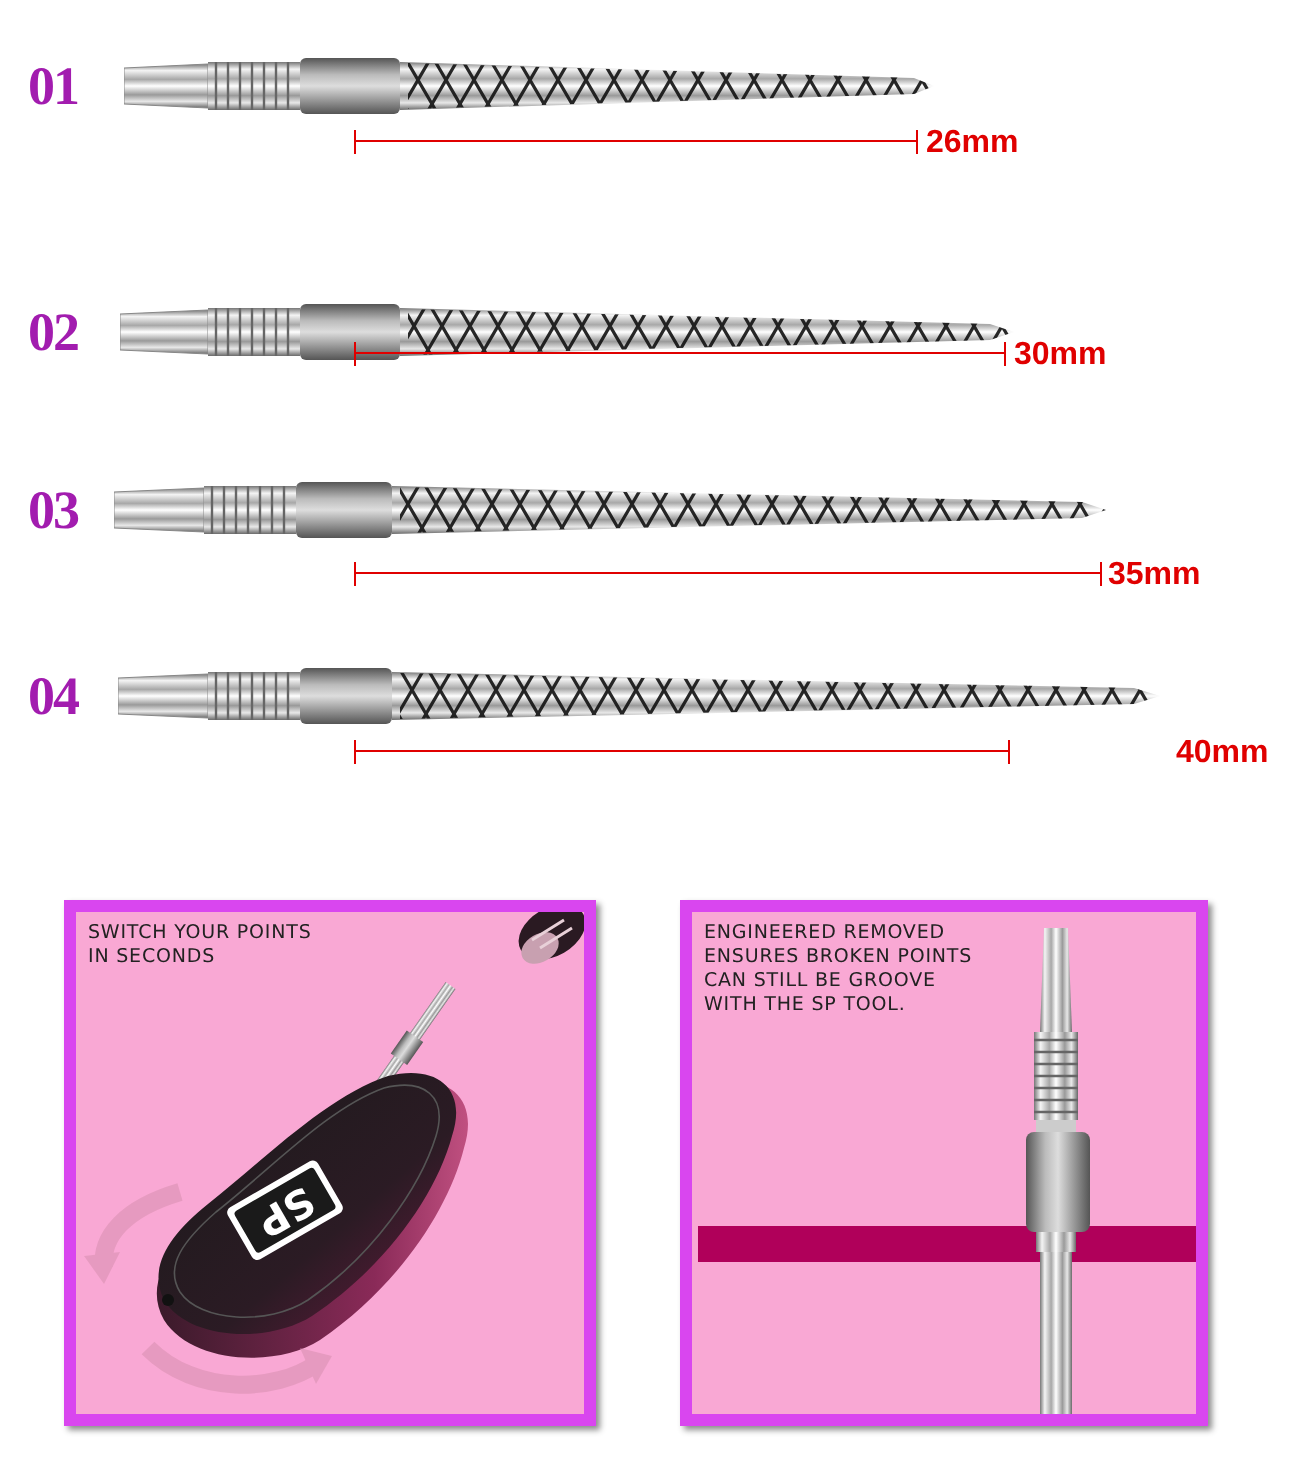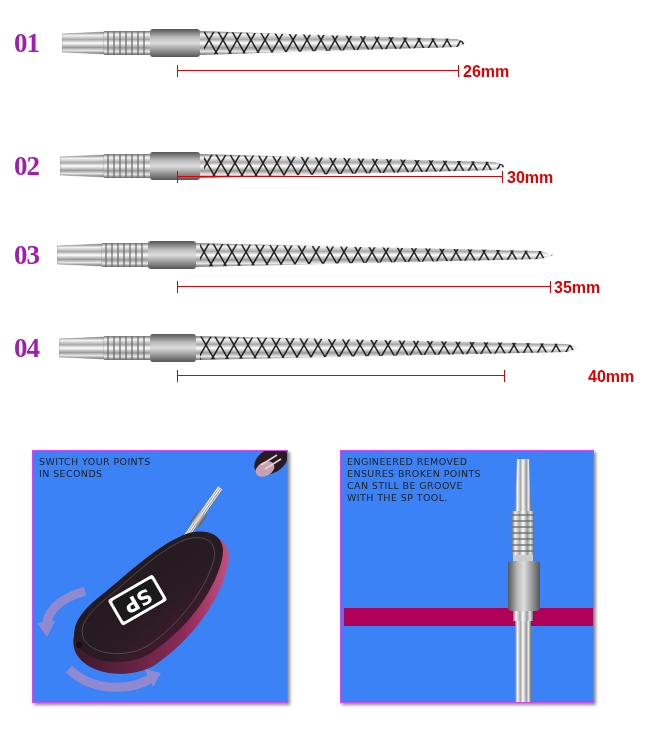--- a/index.html
+++ b/index.html
@@ -7,21 +7,21 @@
   .row { position: absolute; left: 0; width: 650px; height: 70px; }
   .row-label { position: absolute; left: 14px; font-family: Liberation Serif, serif; font-weight: bold; font-size: 27px; color: #a21caf; letter-spacing: -1px; }
   .point { position: absolute; height: 30px; }
   .measure { position: absolute; height: 12px; }
   .measure .line { position: absolute; left: 0; right: 0; top: 5px; height: 1px; background: #e00000; }
   .measure .tick-l, .measure .tick-r { position: absolute; top: 0; width: 1px; height: 12px; background: #e00000; }
   .measure .tick-l { left: 0; }
   .measure .tick-r { right: 0; }
   .measure .mlabel { position: absolute; top: -2px; font-weight: bold; font-size: 16px; color: #e00000; white-space: nowrap; font-family: "Liberation Sans", sans-serif; }
 
-  .panel { position: absolute; background: #3b82f6; border: 1px solid #d946ef; box-shadow: 2px 2px 3px rgba(0,0,0,0.45); overflow: hidden; }
+  .panel { position: absolute; background: #f9a8d4; border: 6px solid #d946ef; box-shadow: 2px 2px 3px rgba(0,0,0,0.45); overflow: hidden; }
   .panel-text { position: absolute; left: 6px; top: 5px; font-family: "DejaVu Sans", sans-serif; font-size: 9.5px; line-height: 12px; color: #222; letter-spacing: 0.4px; }
   .panel-text div { white-space: nowrap; }
 </style>
 </head>
 <body>
 
 <svg width="0" height="0" style="position:absolute">
   <defs>
     <linearGradient id="steel" x1="0" y1="0" x2="0" y2="1">
       <stop offset="0" stop-color="#777"></stop>

